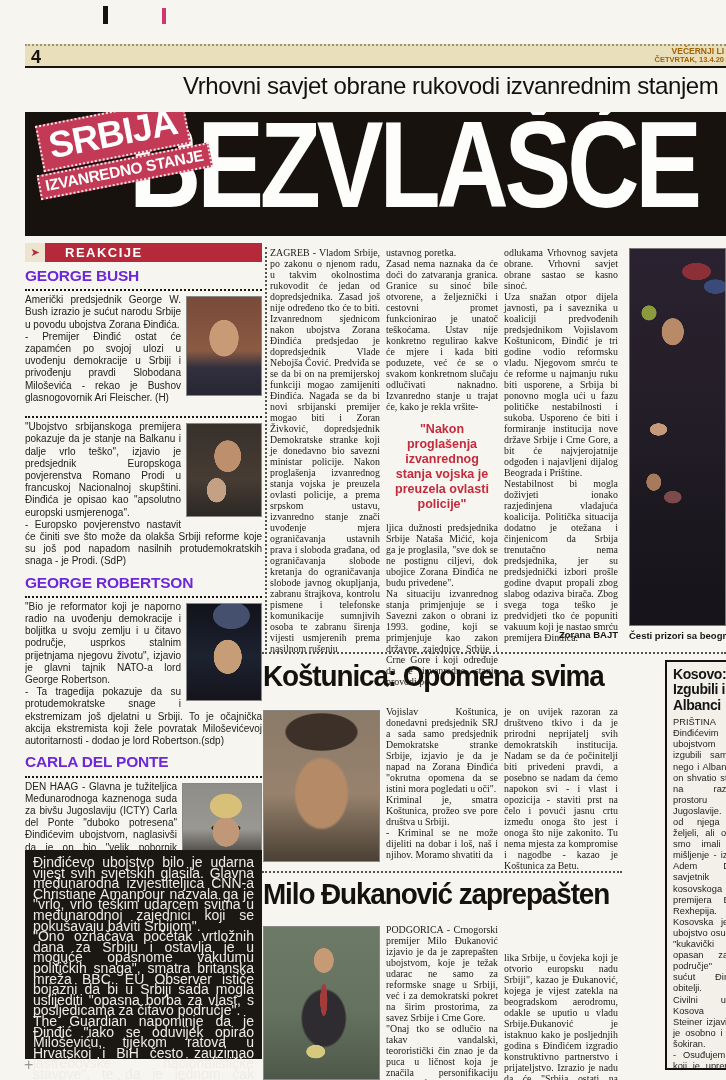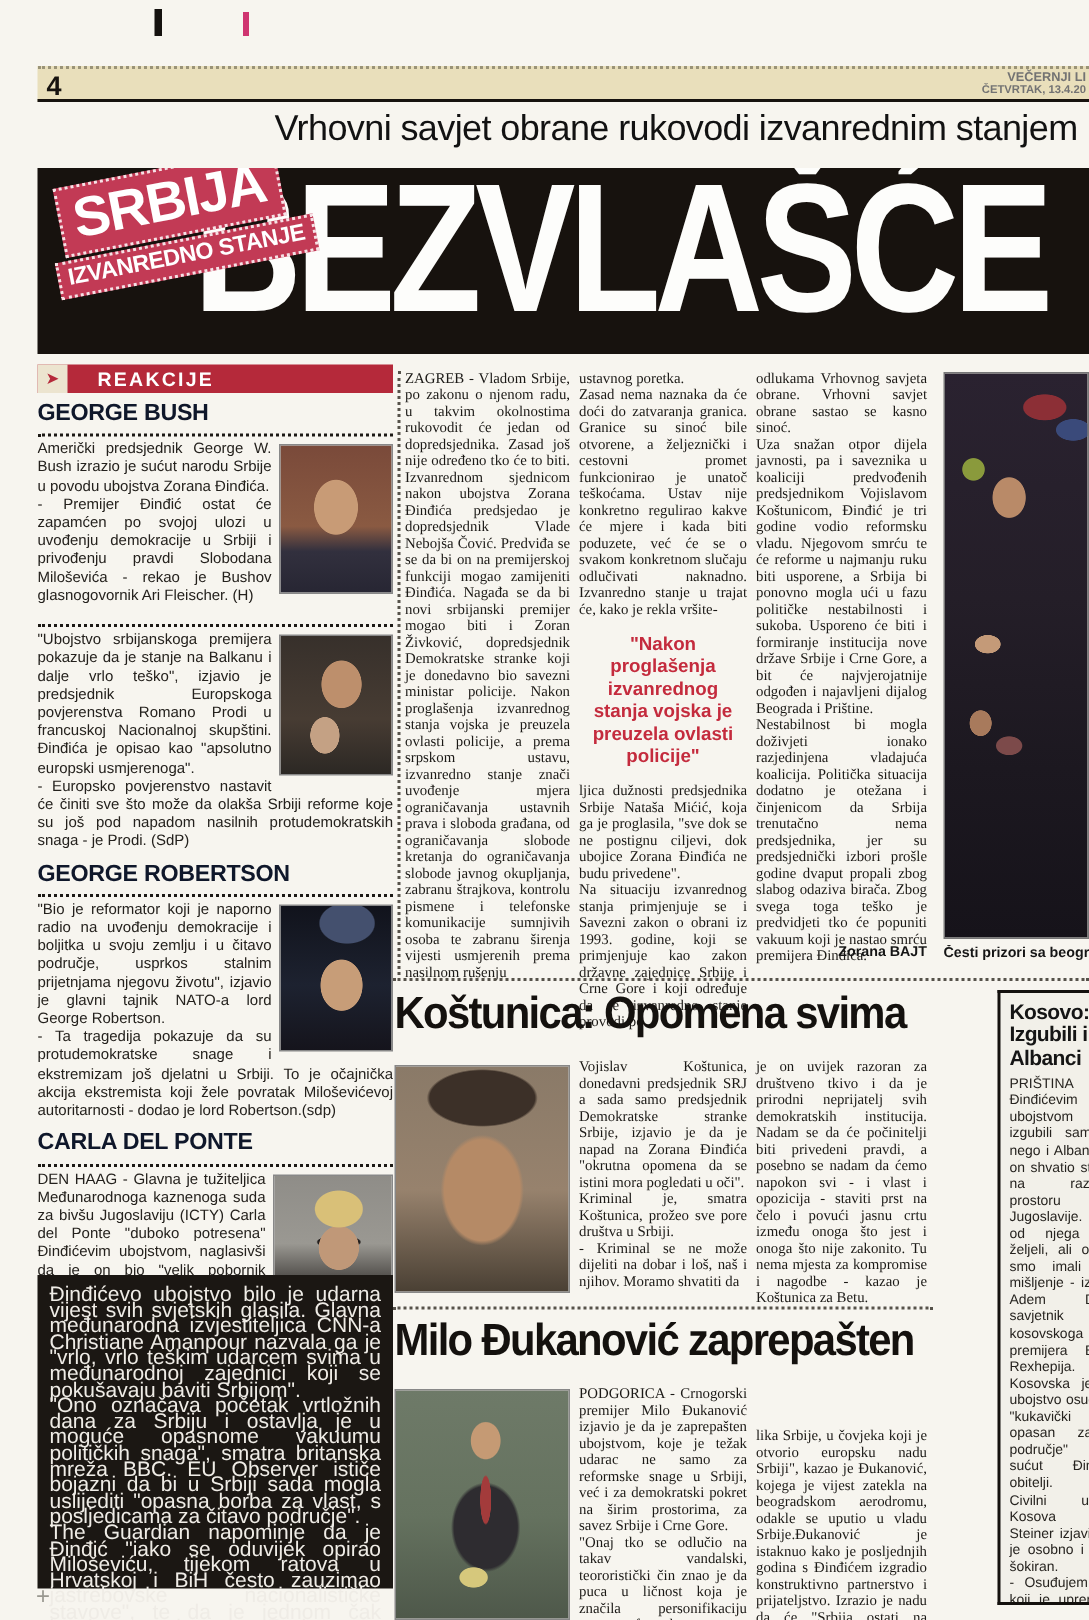--- a/index.html
+++ b/index.html
@@ -10,21 +10,21 @@
 
   
   .reg1{left:103px;top:6px;width:5px;height:18px;background:#15120f;}
   .reg2{left:162px;top:8px;width:4px;height:16px;background:#cf3570;}
   .plusmark{left:24px;top:1058px;width:14px;height:14px;color:#9a9890;font-size:16px;line-height:14px;}
 
   
   .masthead{left:25px;top:44px;width:701px;height:24px;background:#e9dfbb;
             border-top:2px dotted #9a9377;border-bottom:2px solid #17130f;box-sizing:border-box;}
   .pagenum{position:absolute;left:6px;top:1px;font-size:18px;font-weight:bold;color:#17130f;}
-  .mh-right{position:absolute;right:2px;top:1px;text-align:right;color:#737373;line-height:1.05;}
+  .mh-right{position:absolute;right:2px;top:1px;text-align:right;color:#a16207;line-height:1.05;}
   .mh-name{font-size:8.5px;font-weight:bold;}
   .mh-date{font-size:7.5px;font-weight:bold;}
 
   
   .kicker{left:183px;top:72px;width:543px;height:34px;font-size:24px;letter-spacing:-0.4px;
           white-space:nowrap;overflow:hidden;color:#121212;}
 
   
   .banner{left:25px;top:112px;width:701px;height:124px;background:#17120e;overflow:hidden;}
   .bigheadline{position:absolute;left:104px;top:-12px;color:#fdfdfb;font-weight:bold;
@@ -37,21 +37,21 @@
             line-height:1.05;padding:2px 5px 3px;border:2px dotted rgba(255,255,255,.85);
             margin:2px 0 0 -8px;white-space:nowrap;letter-spacing:-0.3px;}
 
   
   .reactions{left:25px;top:243px;width:237px;}
   .reak-bar{background:#b5293a;height:19px;display:flex;align-items:center;margin-bottom:6px;}
   .reak-arrowbox{width:20px;height:19px;background:#ece4cf;display:flex;align-items:center;justify-content:center;
                  color:#b5293a;font-size:11px;}
   .reak-title{color:#fff;font-weight:bold;font-size:13px;letter-spacing:1.5px;margin-left:6px;padding-left:14px;}
   .r-item{margin-bottom:7px;overflow:hidden;}
-  .r-name{color:#0f172a;font-weight:bold;font-size:15.5px;letter-spacing:-0.2px;line-height:1.05;}
+  .r-name{color:#6d28d9;font-weight:bold;font-size:15.5px;letter-spacing:-0.2px;line-height:1.05;}
   .r-rule{border-bottom:2px dotted #1c1915;height:3px;margin:2px 0 3px;}
   .r-body{font-size:10px;line-height:12.2px;text-align:justify;color:#24211d;}
   .r-photo{float:right;margin:2px 0 2px 5px;border:1px solid #888;}
 
   
   .ph-bush{width:74px;height:98px;background:
      radial-gradient(ellipse 24px 30px at 50% 42%,#c89b76 60%,rgba(200,155,118,0) 62%),
      linear-gradient(180deg,#7a4a3a 0%,#8a5a42 55%,#32303e 72%,#272633 100%);}
   .ph-prodi{width:74px;height:92px;background:
      radial-gradient(ellipse 22px 26px at 55% 35%,#bd8f6c 60%,rgba(189,143,108,0) 62%),

